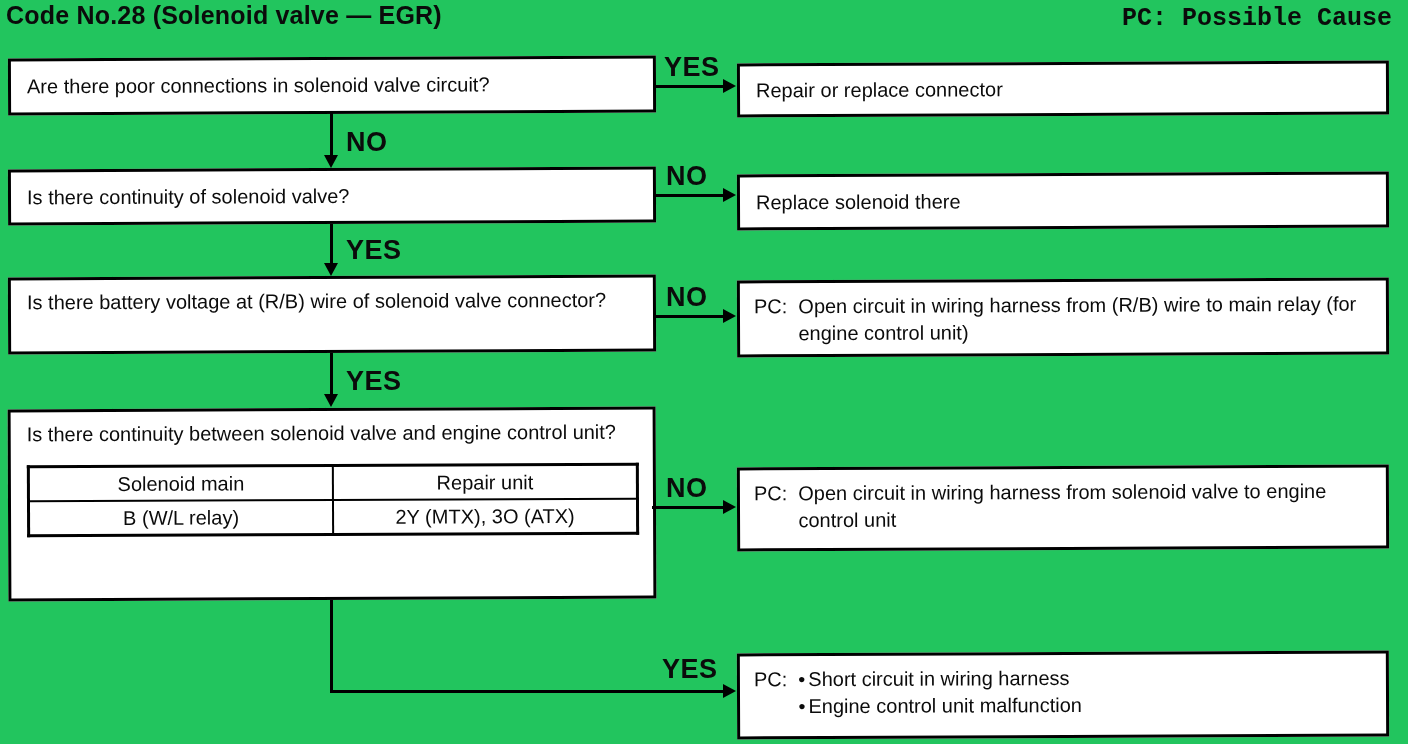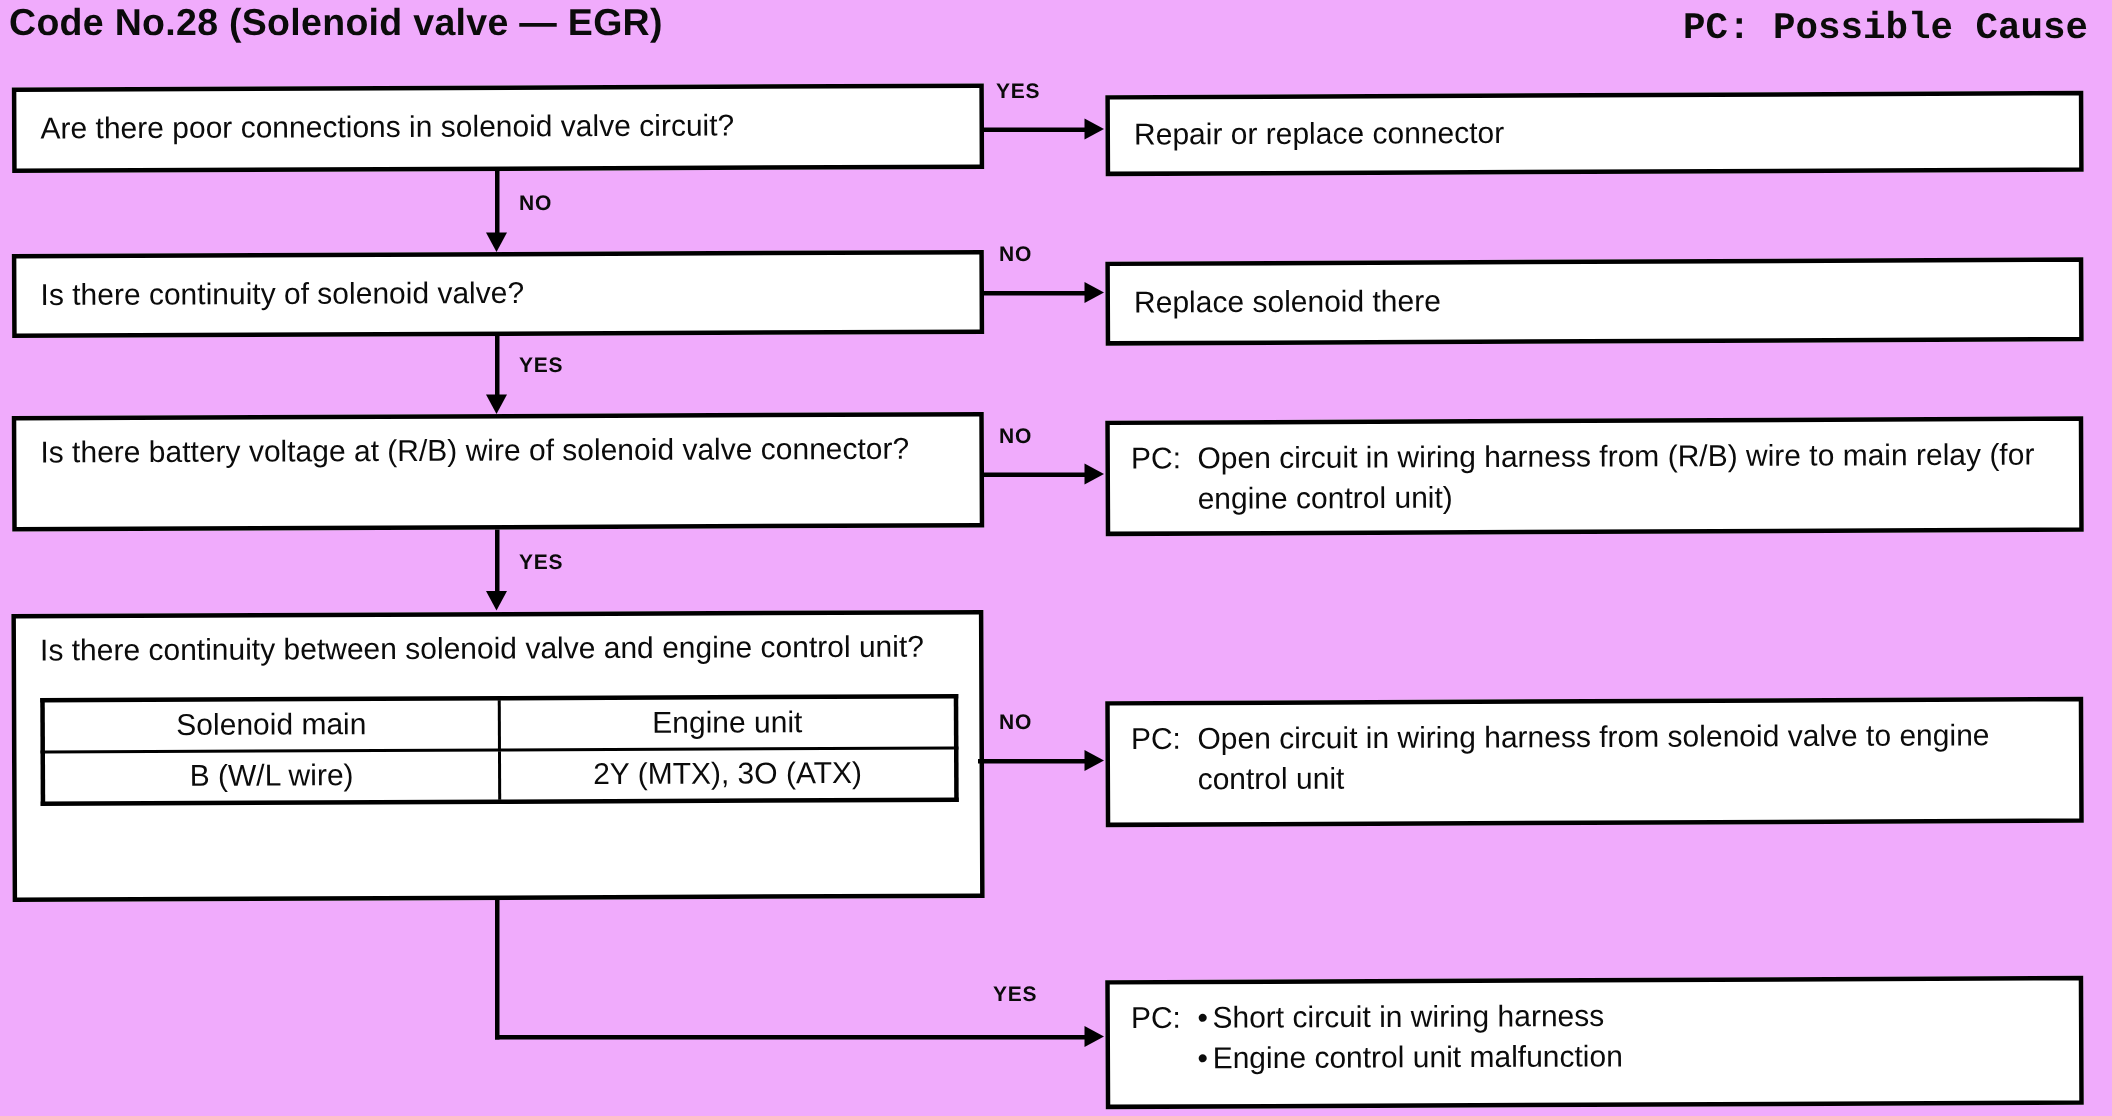--- a/index.html
+++ b/index.html
@@ -4,21 +4,21 @@
 <style>
   html, body {
     margin: 0;
     padding: 0;
     background: #ffffff;
   }
   #page {
     position: relative;
     width: 1408px;
     height: 744px;
-    background: #f0abfc;
+    background: #22c55e;
     font-family: "Liberation Sans", "DejaVu Sans", sans-serif;
     color: #0b0b0b;
     overflow: hidden;
   }
   .page-title {
     position: absolute;
     left: 6px;
     top: 1px;
     font-size: 25px;
     font-weight: bold;
@@ -87,21 +87,21 @@
   }
   .arr-d {
     position: absolute;
     width: 0; height: 0;
     border-left: 7px solid transparent;
     border-right: 7px solid transparent;
     border-top: 13px solid #000;
   }
   .edge-label {
     position: absolute;
-    font-size: 14px;
+    font-size: 27px;
     font-weight: bold;
     letter-spacing: 0.5px;
     white-space: nowrap;
   }
 </style>
 </head>
 <body>
 
 <div id="page">
 
@@ -123,24 +123,24 @@
   <div class="box qbox ptop" style="top:408px;height:192px;">
     <span>Is there continuity between solenoid valve and engine control unit?</span>
     <table class="pin-table">
       <colgroup>
           <col class="c1">
           <col>
         </colgroup>
       <tbody>
           <tr>
         <td>Solenoid main</td>
-        <td>Engine unit</td>
+        <td>Repair unit</td>
       </tr>
       <tr>
-        <td>B (W/L wire)</td>
+        <td>B (W/L relay)</td>
         <td>2Y (MTX), 3O (ATX)</td>
       </tr>
     </tbody>
       </table>
   </div>
 
   <div class="box rbox vcenter" style="top:62px;height:54px;">
     <span>Repair or replace connector</span>
   </div>
 

